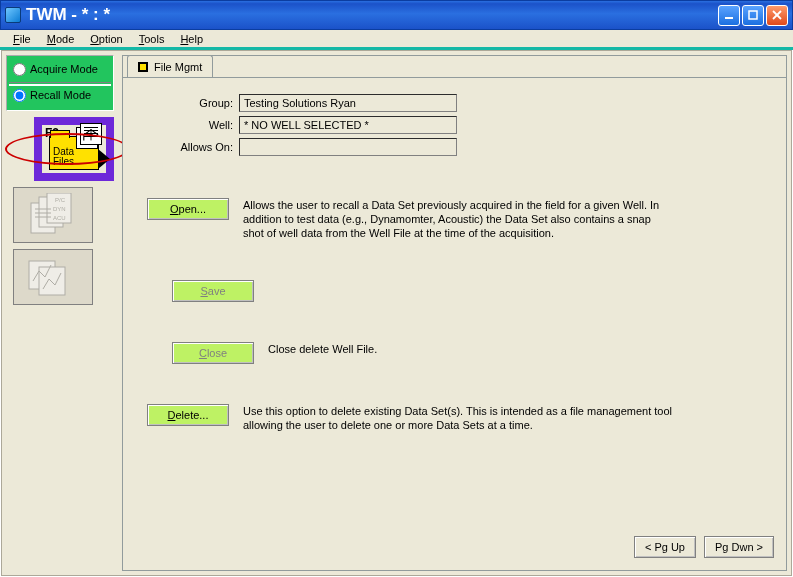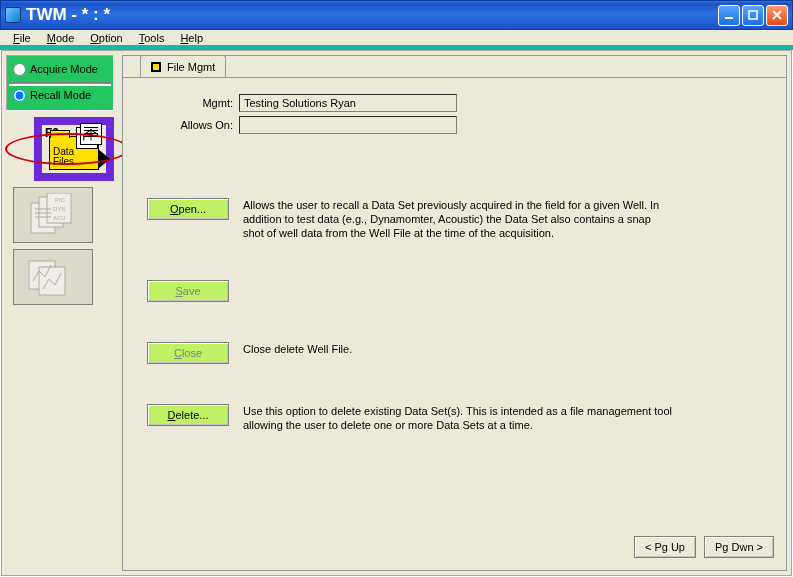--- a/index.html
+++ b/index.html
@@ -37,21 +37,21 @@
     border:1px solid #fff; border-radius:3px;
     display:flex; align-items:center; justify-content:center;
     color:#fff; font-weight:bold;
   }
   .winbtn.close { background: linear-gradient(to bottom,#ff9a6a,#e04a1b); }
   .winbtn svg { display:block; }
   
   .menubar {
     height: 20px;
     background: #ece9d8;
-    border-bottom: 5px solid #14b8a6;
+    border-bottom: 3px solid #14b8a6;
     display:flex; align-items:center;
     padding: 0 6px;
     gap: 2px;
   }
   .menubar .menu-item {
     padding: 1px 7px;
   }
   .menubar .menu-item .mn { text-decoration: underline; }
   
   .client {
@@ -140,21 +140,21 @@
     position:absolute; left:0; top:-1px; height:22px;
     display:flex; align-items:flex-end;
   }
   .tab {
     height:22px; padding:0 10px;
     border:1px solid #919b9c; border-bottom:none;
     background:#ece9d8;
     display:flex; align-items:center;
     border-top-left-radius:3px; border-top-right-radius:3px;
     position:relative; top:0;
-    margin-left:17px;
+    margin-left:4px;
   }
   .tab .sq {
     width:10px;height:10px;border:1px solid #000;margin-right:6px;
     background:#000;
   }
   .tab .sq::after {
     content:""; display:block; width:6px; height:6px; margin:1px; background:#ffe100;
   }
   .tabbody {
     position:absolute; left:0; right:0; top:21px; bottom:0;
@@ -174,21 +174,21 @@
     position:absolute; left:24px; top:120px; right:20px;
   }
   .action-row { display:flex; margin-bottom:40px; }
   .btn {
     width:82px; height:22px;
     border:1px solid #808080;
     background:#bef264;
     display:flex; align-items:center; justify-content:center;
     box-shadow: inset 1px 1px 0 #fff, inset -1px -1px 0 #c0c0c0;
   }
-  .btn.disabled { color:#808080; }
+  .btn.disabled { color:#808080;margin-left:25px; }
   .btn .ul { text-decoration: underline; }
   .desc { margin-left:14px; width:430px; line-height:14px; }
   .circle-recall {
     position:absolute; left:3px; top:82px;
     width:124px; height:32px;
     border:2px solid #c00; border-radius:50%;
     pointer-events:none;
   }
   .circle-open {
     position:absolute; left:142px; top:175px;
@@ -302,22 +302,26 @@
   <div class="mainpanel">
     <div class="tabstrip">
       <div class="tab">
         <span class="sq"></span>
         <span>File Mgmt</span>
       </div>
     </div>
     <div class="tabbody">
       <div class="form-area">
         <div class="form-row">
-          <label>Mgmt:</label>
+          <label>Group:</label>
           <div class="field">Testing Solutions Ryan</div>
+        </div>
+        <div class="form-row">
+          <label>Well:</label>
+          <div class="field">* NO WELL SELECTED *</div>
         </div>
         <div class="form-row">
           <label>Allows On:</label>
           <div class="field"></div>
         </div>
       </div>
 
       <div class="actions">
         <div class="action-row">
           <div class="btn">

